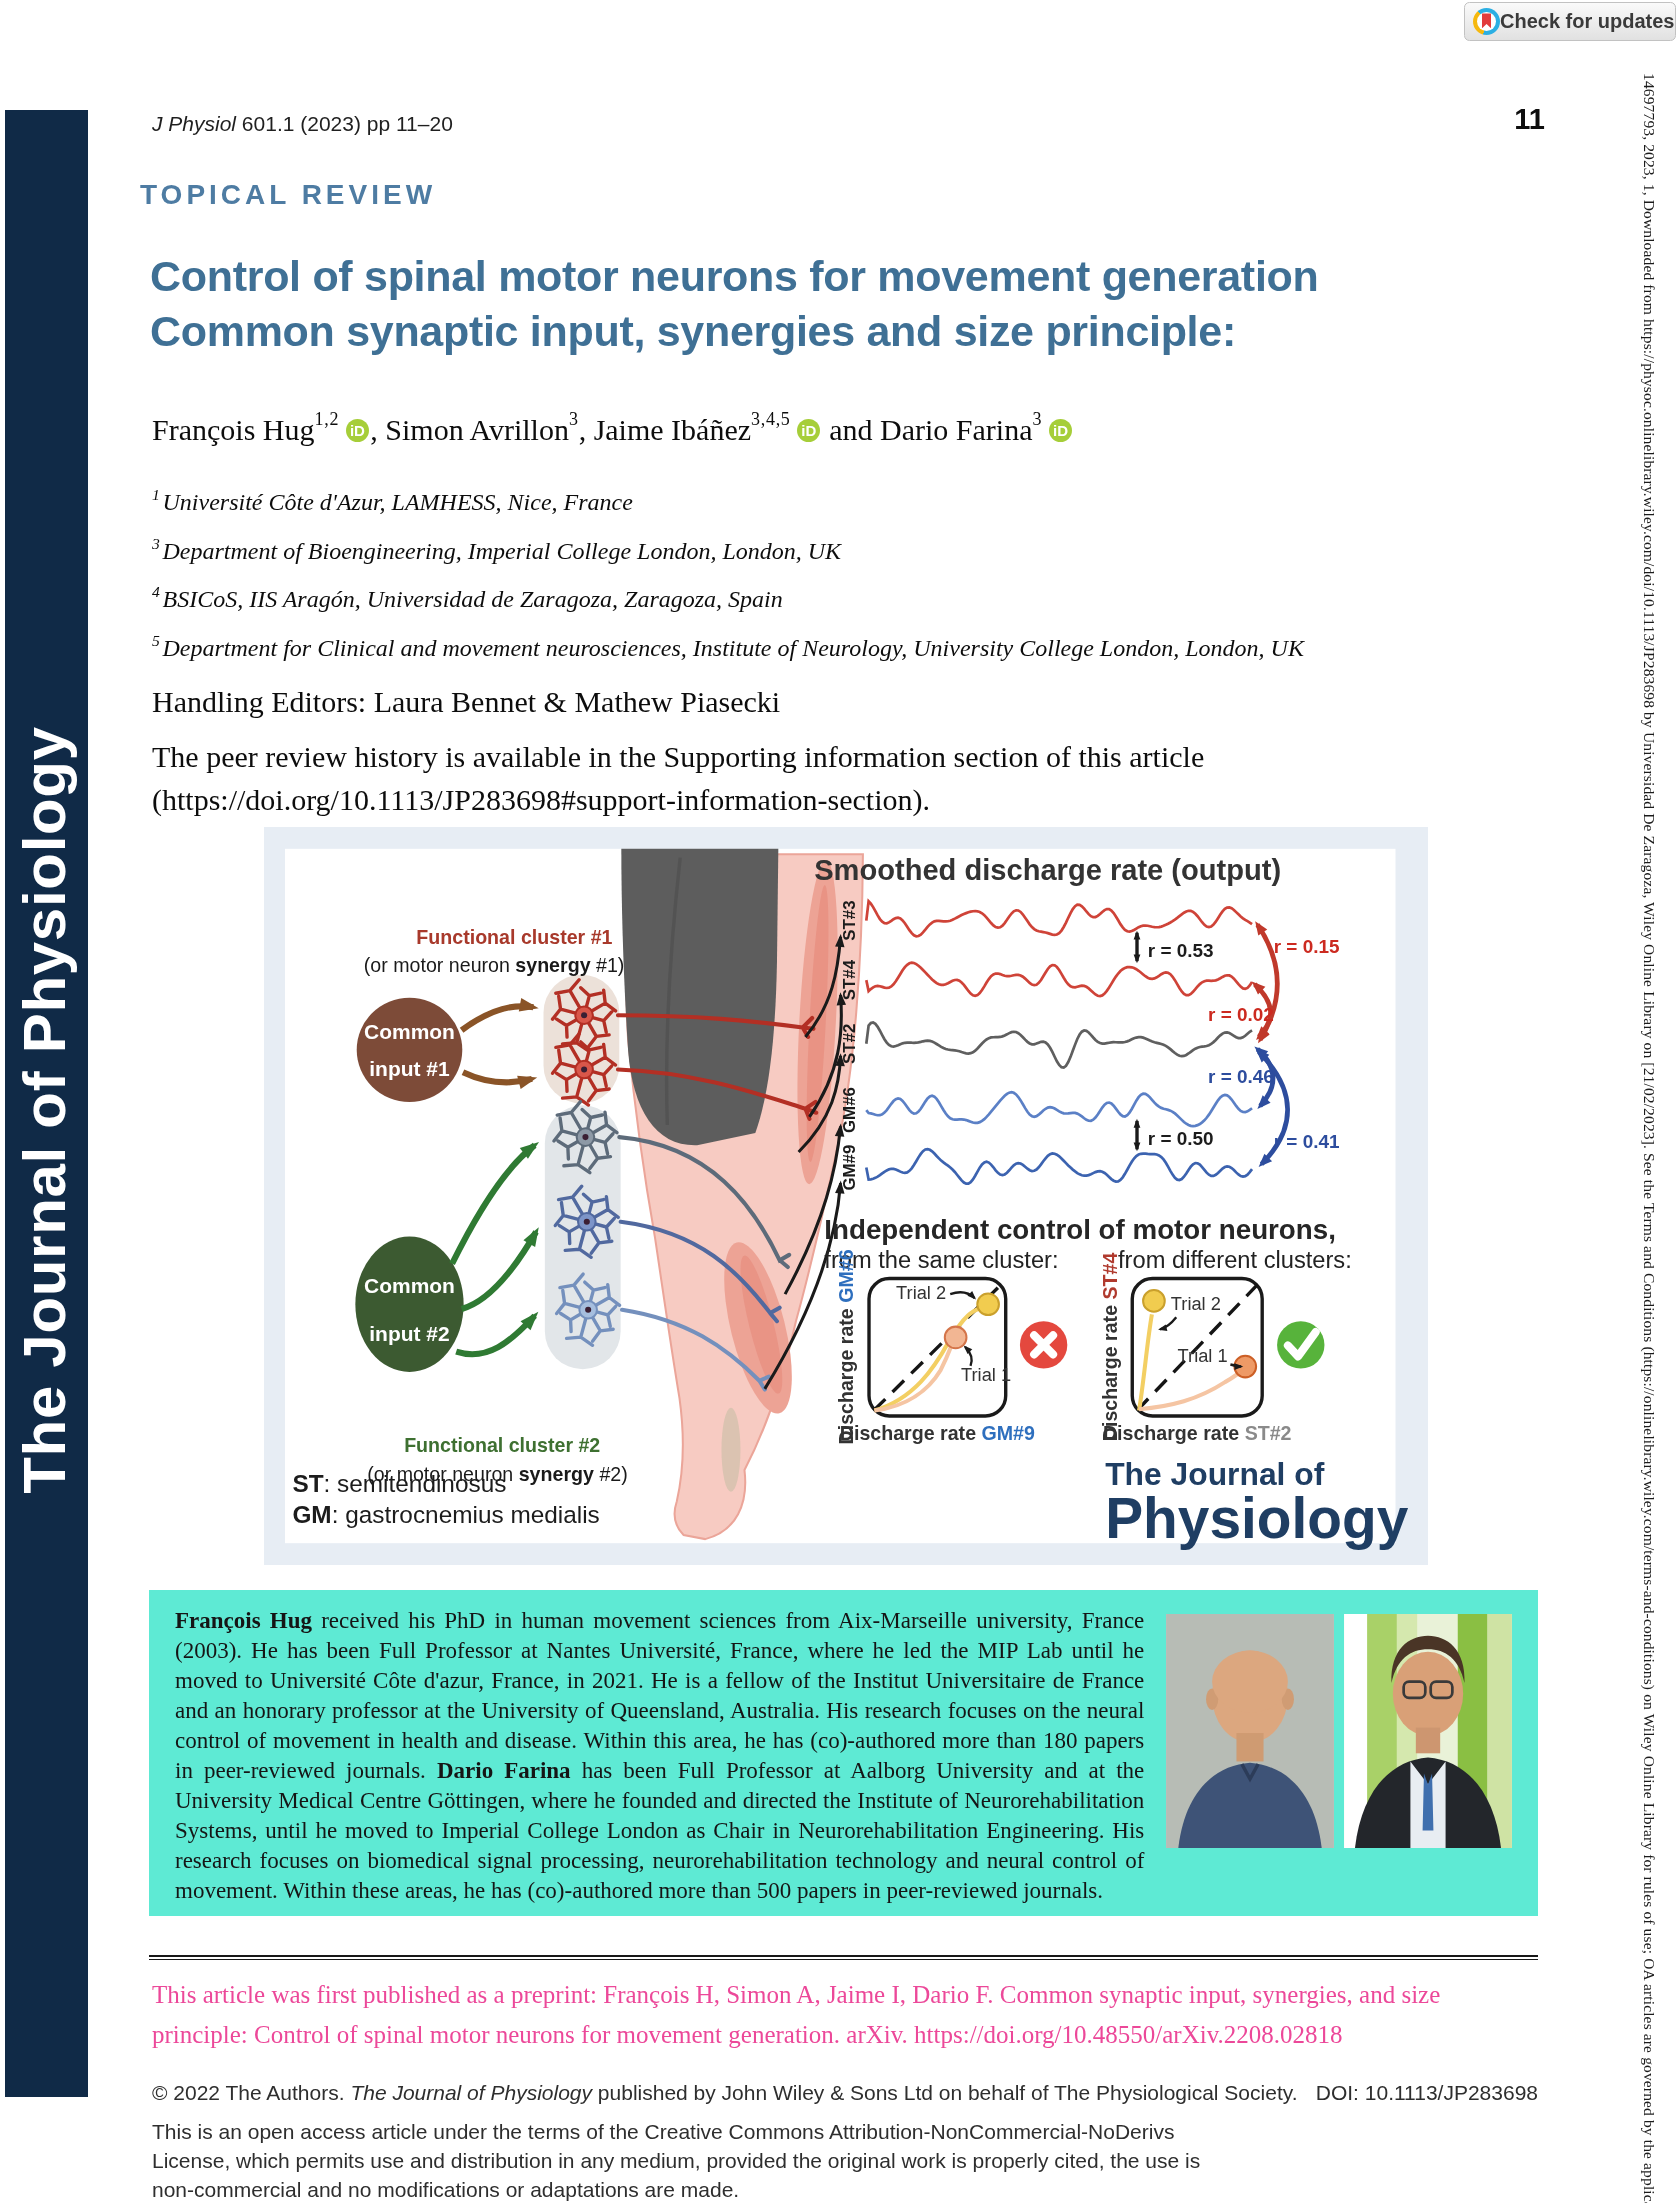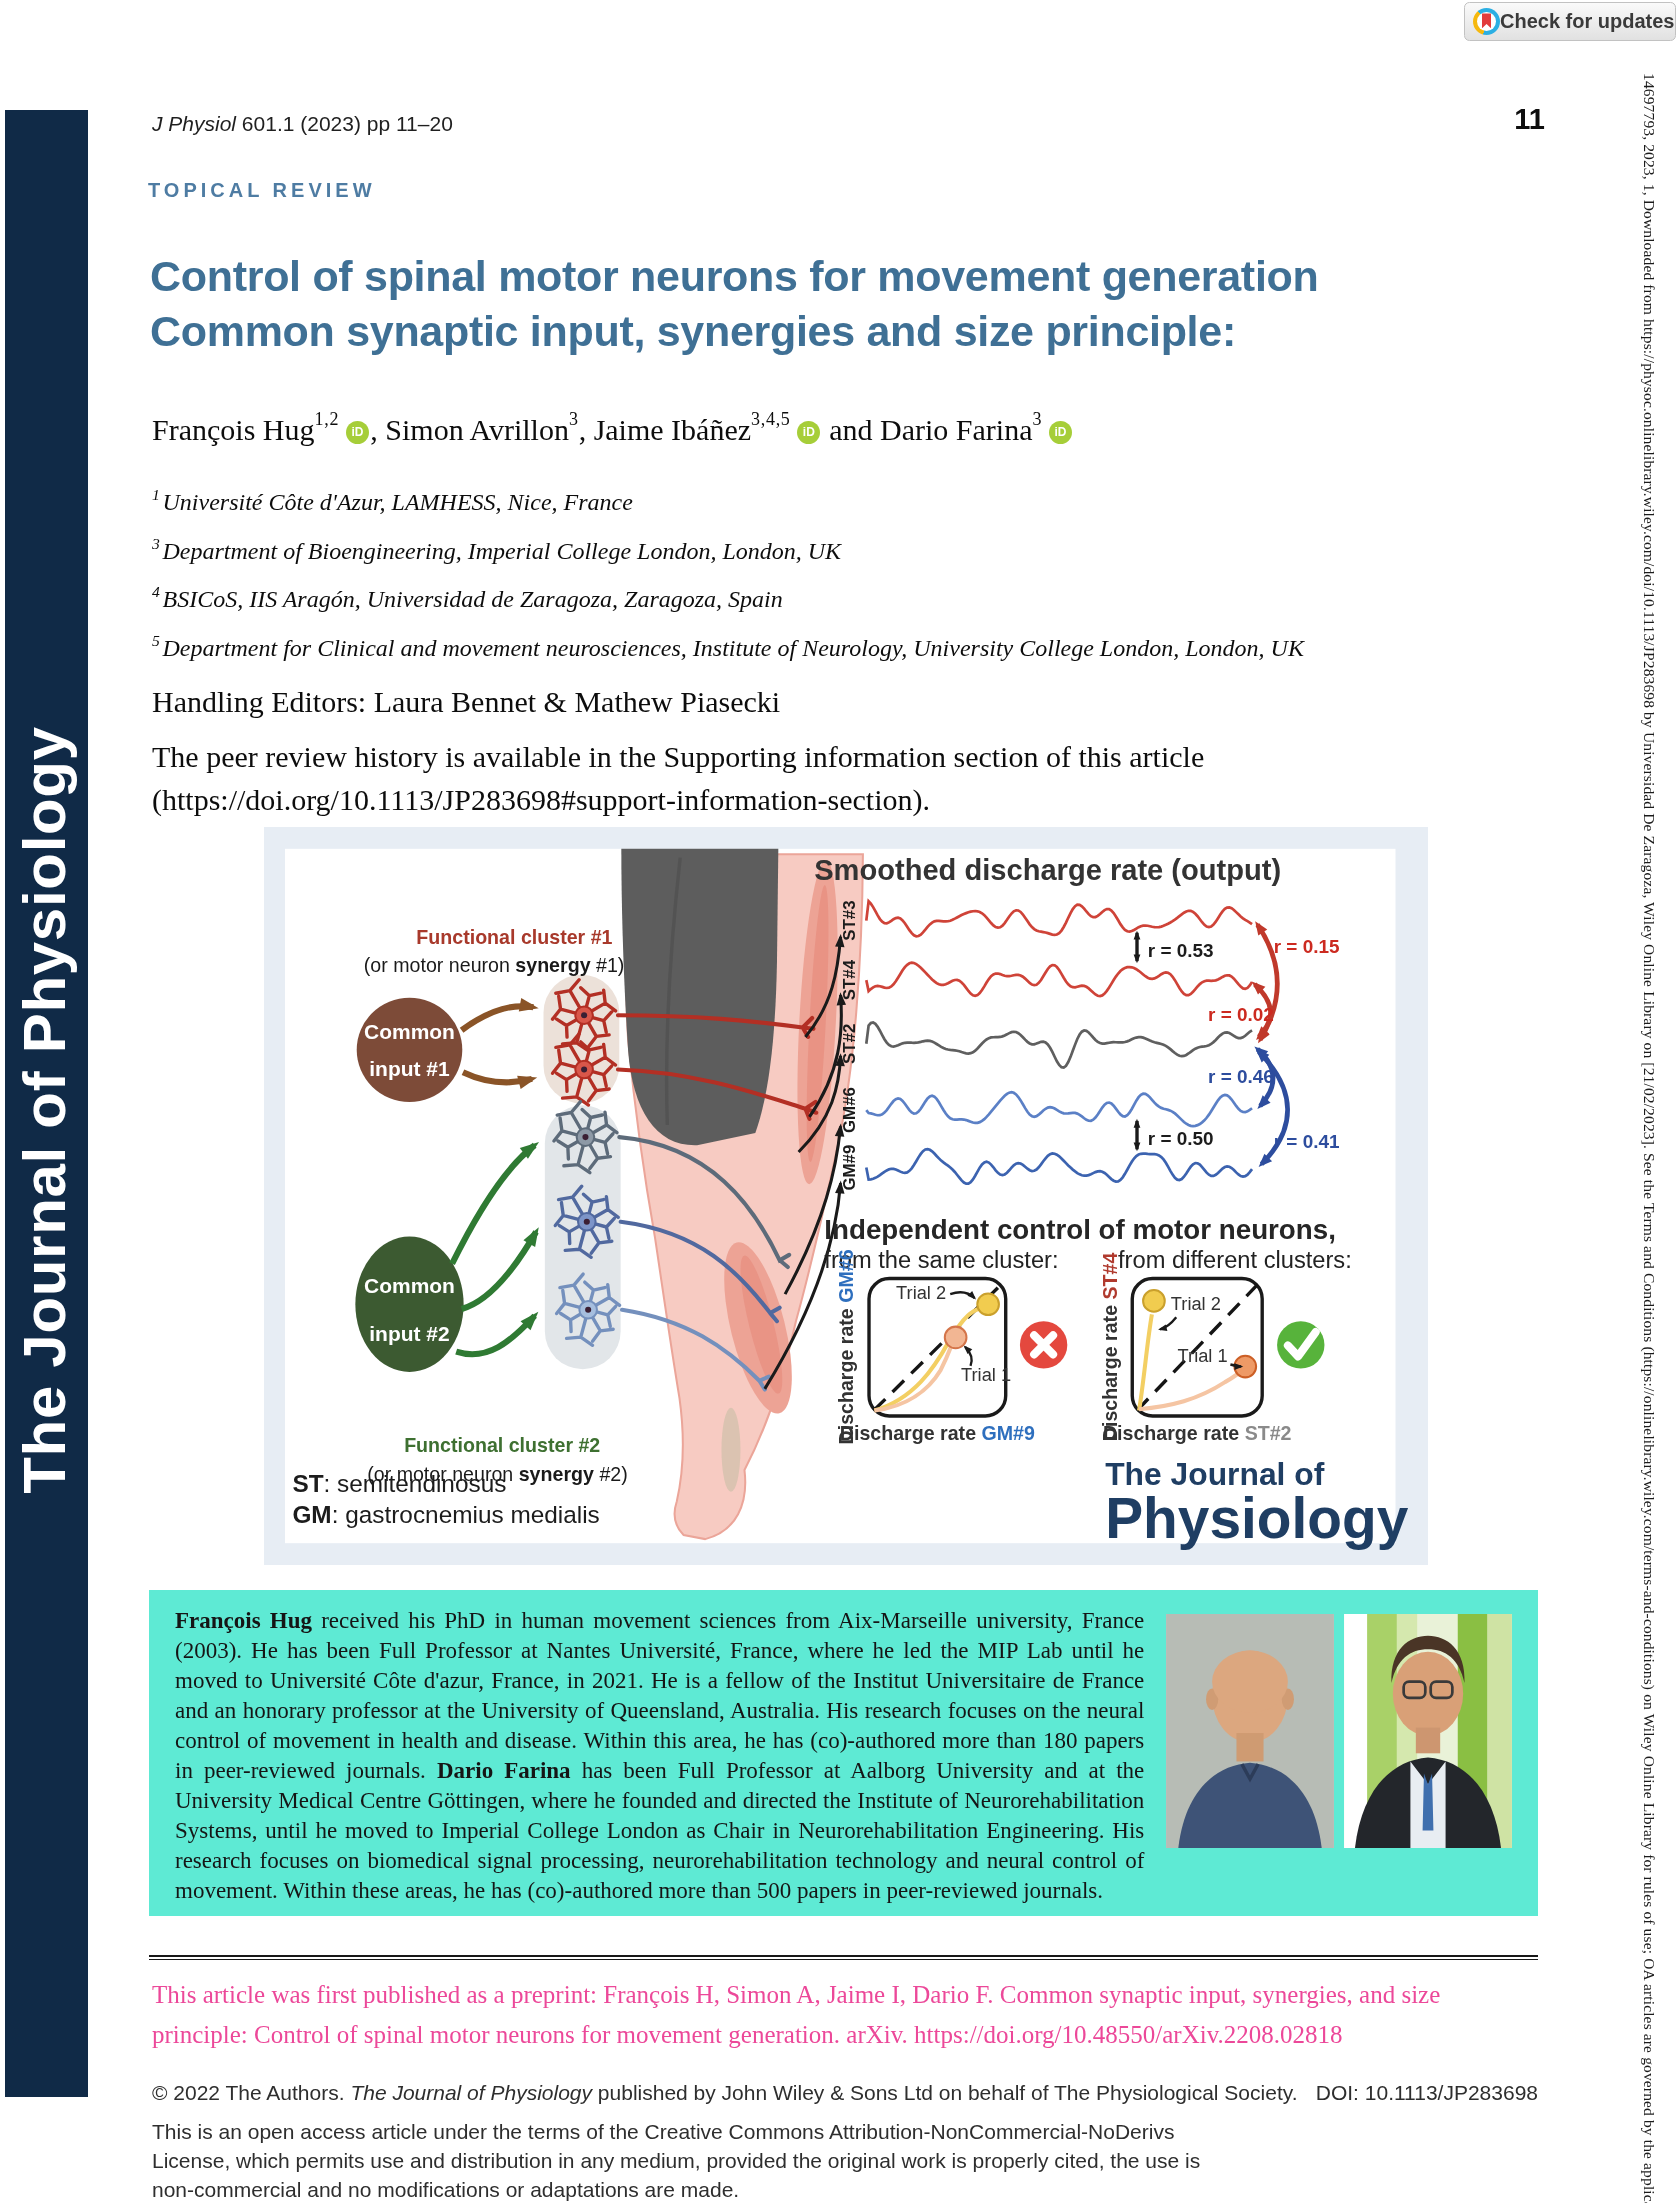--- a/index.html
+++ b/index.html
@@ -12,25 +12,25 @@
   
   .badge{position:absolute;left:1464px;top:2px;width:212px;height:39px;background:linear-gradient(#fafafa,#e1e1e1);border:1.4px solid #c2c2c2;border-radius:5.4px;display:flex;align-items:center;gap:0;padding:0 8px;box-sizing:border-box;cursor:pointer;}
   .badge .logo{width:27px;height:27px;border-radius:50%;background:conic-gradient(from 320deg,#2bafe3 0 235deg,#f5b80f 235deg 360deg);position:relative;flex:0 0 auto;}
   .badge .logo::before{content:"";position:absolute;left:4px;top:4px;width:19px;height:19px;border-radius:50%;background:#fff;}
   .badge .logo::after{content:"";position:absolute;left:8.8px;top:5.4px;width:9.5px;height:15px;background:#e23c3c;clip-path:polygon(0 0,100% 0,100% 100%,50% 70%,0 100%);}
   .badge .btxt{font-family:"Liberation Sans",sans-serif;font-weight:700;font-size:20px;color:#3a3a3a;white-space:nowrap;}
   
   .jref{position:absolute;left:152px;top:112px;font-family:"Liberation Sans",sans-serif;font-size:21px;color:#1f1f1f;}
   .jref .it{font-style:italic;}
   .pagenum{position:absolute;left:1475px;top:103px;width:70px;text-align:right;font-family:"Liberation Sans",sans-serif;font-weight:700;font-size:29px;color:#0e0e0e;}
-  .seclabel{position:absolute;left:148px;top:179px;font-family:"Liberation Sans",sans-serif;font-weight:700;font-size:20px;color:#4e7ca3;letter-spacing:4px;text-align:center;}
+  .seclabel{position:absolute;left:140px;top:179px;font-family:"Liberation Sans",sans-serif;font-weight:700;font-size:28px;color:#4e7ca3;letter-spacing:4px;text-align:center;}
   .title{position:absolute;left:150px;top:249px;font-family:"Liberation Sans",sans-serif;font-weight:700;font-size:43px;color:#3f7095;line-height:55px;letter-spacing:-0.3px;}
   .authors{position:absolute;left:152px;top:409px;font-size:30px;color:#0d0d0d;}
   .authors sup{font-size:18px;vertical-align:15px;letter-spacing:0.7px;}
-  .orcid{display:inline-block;width:23px;height:23px;border-radius:50%;background:#a6ce39;color:#fff;font-family:"Liberation Sans",sans-serif;font-weight:700;font-size:12px;text-align:center;line-height:23px;margin:0 1.4px 0 6.8px;vertical-align:4px;cursor:pointer;}
+  .orcid{display:inline-block;width:23px;height:23px;border-radius:50%;background:#a6ce39;color:#fff;font-family:"Liberation Sans",sans-serif;font-weight:700;font-size:15px;text-align:center;line-height:23px;margin:0 1.4px 0 6.8px;vertical-align:4px;cursor:pointer;}
   .affils{position:absolute;left:152px;top:474px;font-style:italic;font-size:24px;line-height:42px;color:#0d0d0d;}
   .affils sup{font-size:15.6px;vertical-align:9.5px;margin-right:2.7px;}
   .handling{position:absolute;left:152px;top:685px;font-size:30px;color:#0d0d0d;}
   .peer{position:absolute;left:152px;top:735px;font-size:30px;line-height:43px;color:#0d0d0d;}
   
   .figure{position:absolute;left:264px;top:827px;width:1164px;height:738px;background:#e7edf4;}
   .figure svg{position:absolute;left:0;top:0;}
   .figure svg text{font-family:"Liberation Sans",sans-serif;}
   
   .bio{position:absolute;left:149px;top:1590px;width:1389px;height:326px;background:#5eead4;padding:16px 26px;box-sizing:border-box;font-size:23px;line-height:30px;text-align:justify;color:#151515;overflow:hidden;}

